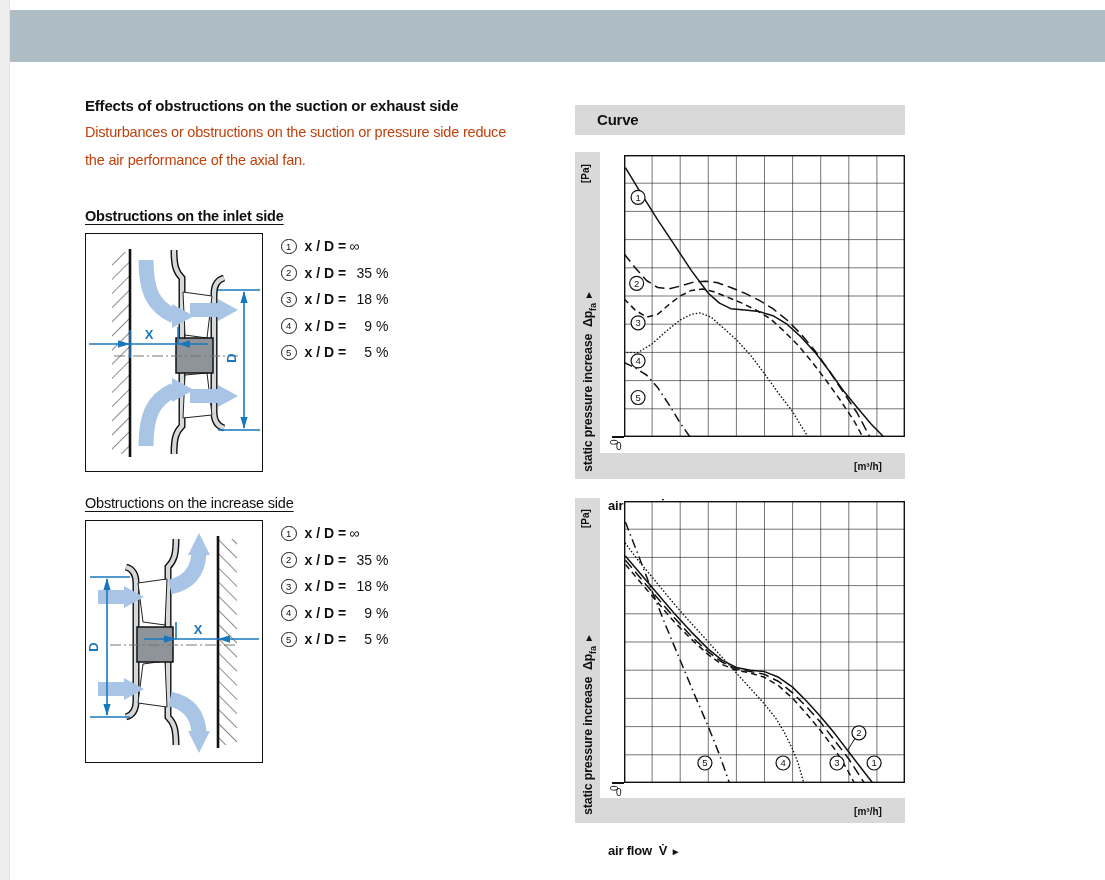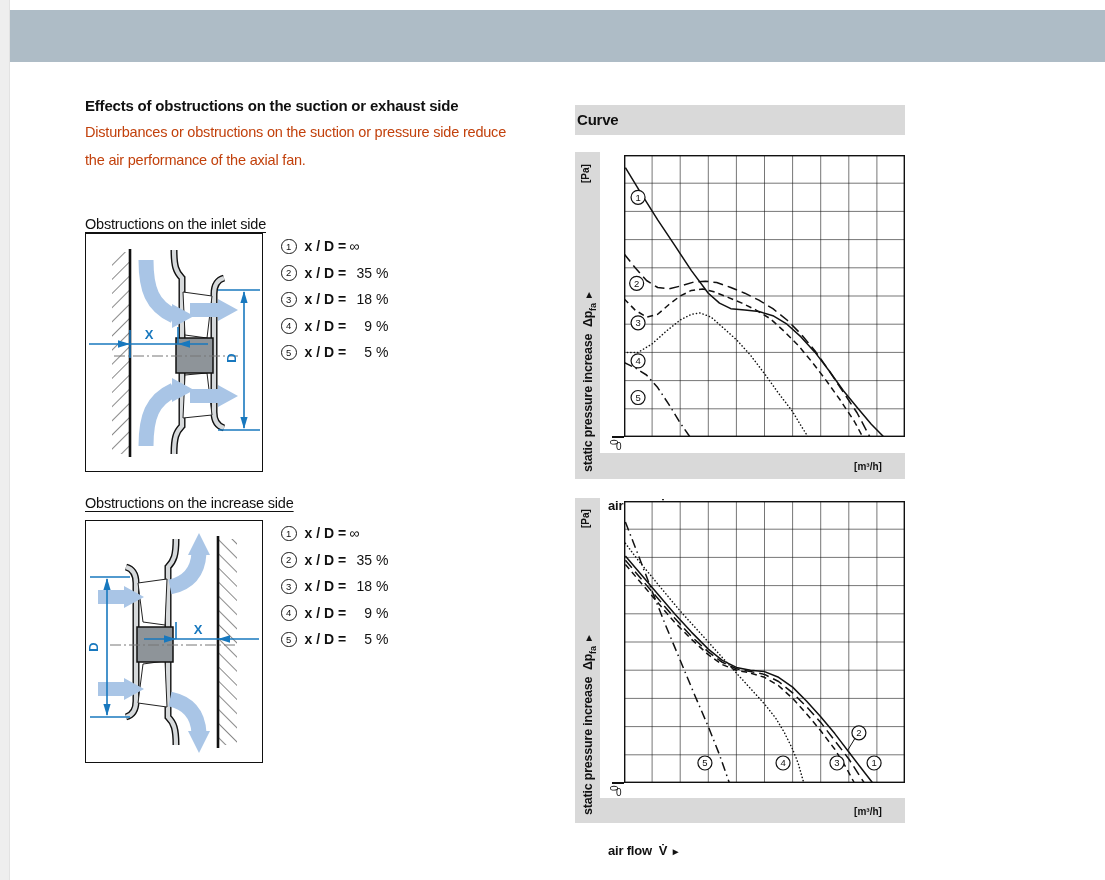--- a/index.html
+++ b/index.html
@@ -16,21 +16,21 @@
   .diagram-box{left:85px;width:176px;background:#fff;border:1.5px solid #111;}
   .legend{left:281px;width:240px;}
   .legend-row{display:flex;align-items:center;height:26.5px;font-size:14px;}
   .circ{display:inline-flex;align-items:center;justify-content:center;width:13.5px;height:13.5px;
         border:1.1px solid #1a1a1a;border-radius:50%;font-size:9.5px;line-height:1;flex:0 0 auto;}
   .lg-label{margin-left:8px;white-space:pre;font-weight:bold;}
   .lg-val{width:26px;text-align:right;white-space:pre;}
   .lg-val.inf{text-align:left;padding-left:3px;}
   .lg-unit{white-space:pre;}
   .curve-header{left:575px;top:105px;width:330px;height:30px;background:#d9d9d9;
-     font-size:15px;font-weight:bold;line-height:30px;padding-left:2px;box-sizing:border-box;letter-spacing:-0.2px;}
+     font-size:15px;font-weight:bold;line-height:30px;padding-left:22px;box-sizing:border-box;letter-spacing:-0.2px;}
   .strip{background:#d9d9d9;}
   .rot{transform-origin:0 0;transform:rotate(-90deg);white-space:nowrap;}
   .y-unit{font-size:10px;font-weight:bold;}
   .y-label{font-size:12.5px;font-weight:bold;letter-spacing:-0.2px;}
   .y-label sub{font-size:9px;}
   .axis-arrow{font-size:10px;}
   .origin{font-size:10px;}
   .x-axis-label{font-size:13px;font-weight:bold;letter-spacing:-0.2px;margin-top:40px;}
   .x-unit{font-size:10px;font-weight:bold;text-align:center;width:60px;}
   .tick{background:#111;height:1.5px;width:12px;}
@@ -39,21 +39,21 @@
 </head>
 <body>
 
 <div class="abs left-edge"></div>
 <div class="abs top-bar" id="top-bar" style="background: rgb(174, 188, 198);"></div>
 
 <div class="abs heading">Effects of obstructions on the suction or exhaust side</div>
 <div class="abs bodyline" style="top:124px;">Disturbances or obstructions on the suction or pressure side reduce</div>
 <div class="abs bodyline" style="top:152px;">the air performance of the axial fan.</div>
 
-<div class="abs sec-title" style="top:216px;">Obstructions on the inlet side</div>
+<div class="abs sec-title" style="top:208px;font-weight:bold;">Obstructions on the inlet side</div>
 
 <div class="abs diagram-box" style="top:233px;height:237px;">
   <svg width="176" height="237" viewBox="0 0 176 237">
     <defs>
       <pattern id="hatchL" patternUnits="userSpaceOnUse" width="10" height="10" patternTransform="rotate(45)">
         <line x1="0" y1="0" x2="0" y2="10" stroke="#2a2a2a" stroke-width="1.1"></line>
       </pattern>
     </defs>
     <rect x="26" y="18" width="18" height="202" fill="url(#hatchL)"></rect>
     <line x1="44" y1="15" x2="44" y2="223" stroke="#111" stroke-width="2.6"></line>

